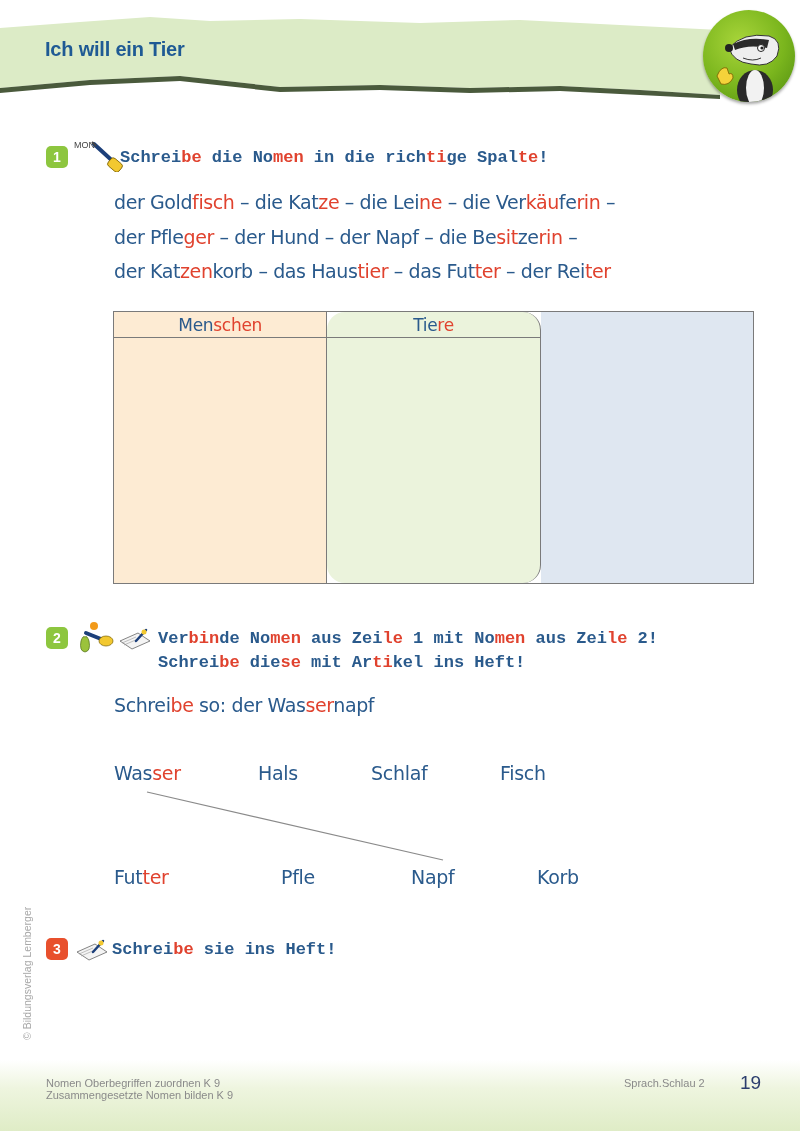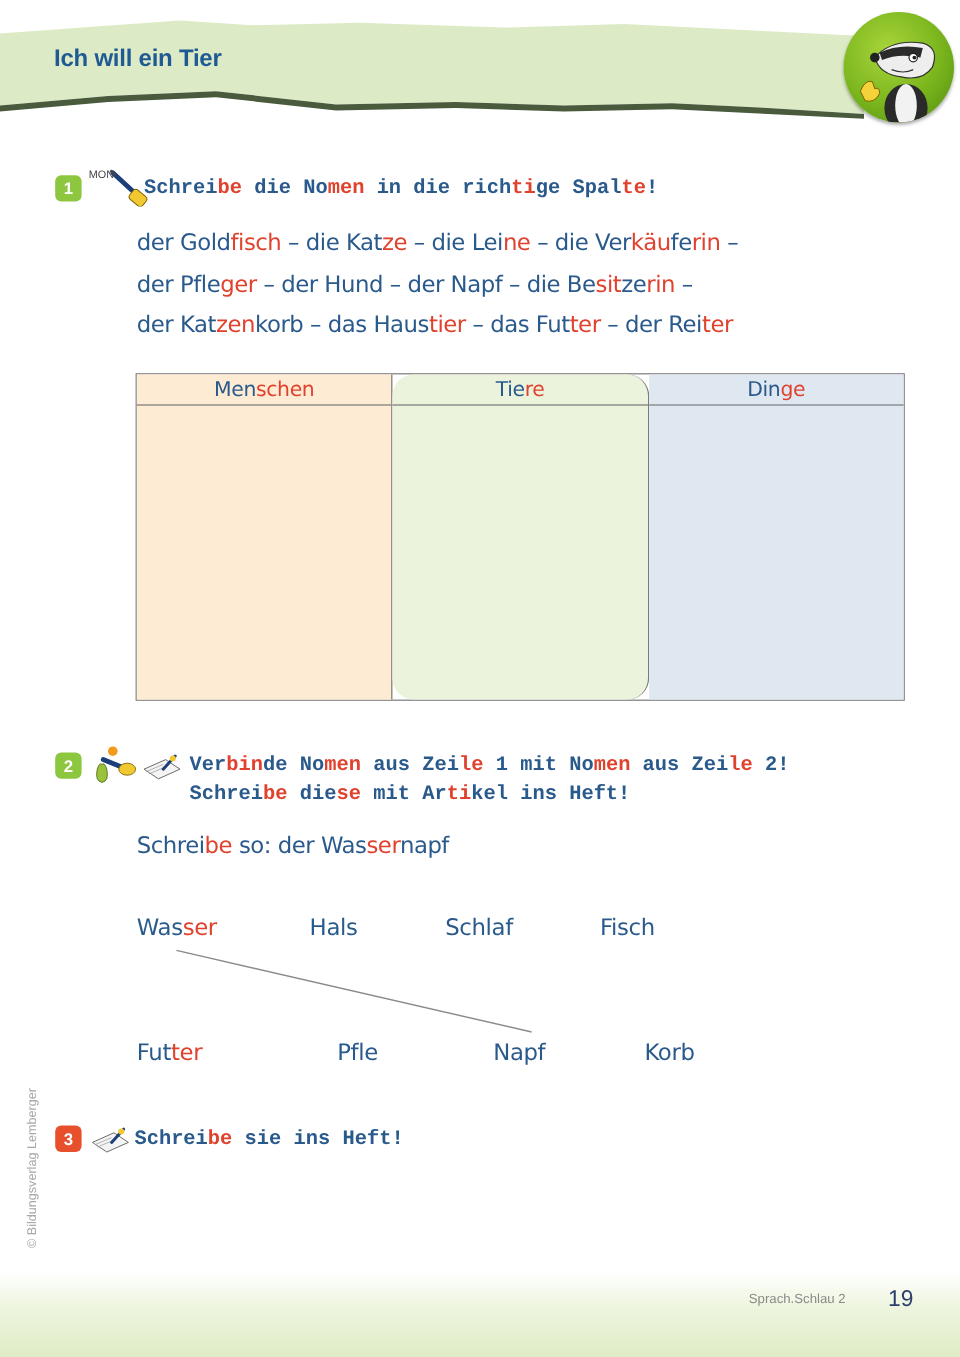--- a/index.html
+++ b/index.html
@@ -109,24 +109,20 @@
     <div class="col-body"></div>
   </div>
   <div class="col c-green">
     <div class="col-head">
         <span class="b">Tie</span>
         <span class="r">re</span>
       </div>
     <div class="col-body"></div>
   </div>
   <div class="col c-blue">
-    <div class="col-head">
-        <span class="b">Din</span>
-        <span class="r">ge</span>
-      </div>
     <div class="col-body"></div>
   </div>
 </div>
 
 <div class="task-head" style="left:46px; top:627px;">
   <div class="num-badge num-green">2</div>
   <div style="width:40px; height:32px; margin-left:8px; margin-top:-6px;">
     <svg width="40" height="32" viewBox="0 0 40 32">
       <circle cx="18" cy="5" r="4" fill="#f29a1a"></circle>
       <path d="M5,20 Q3,30 9,31 Q15,30 13,20 Q11,14 9,16 Q7,14 5,20 Z" fill="#9bc23c" stroke="#4a6a10" stroke-width="0.7"></path>
@@ -183,15 +179,19 @@
   <div style="margin-left:2px;">
     <div class="instr">
       <span class="b">Schrei</span><span class="r">be</span><span class="b"> sie ins Heft!</span>
     </div>
   </div>
 </div>
 
 <div class="copyright">© Bildungsverlag Lemberger</div>
 
 <div class="footer">
+  <div class="footer-left">
+    <div>Nomen Oberbegriffen zuordnen K 9</div>
+    <div>Zusammengesetzte Nomen bilden K 9</div>
+  </div>
   <div class="footer-book">Sprach.Schlau 2</div>
   <div class="footer-page">19</div>
 </div>
 
 </body></html>

